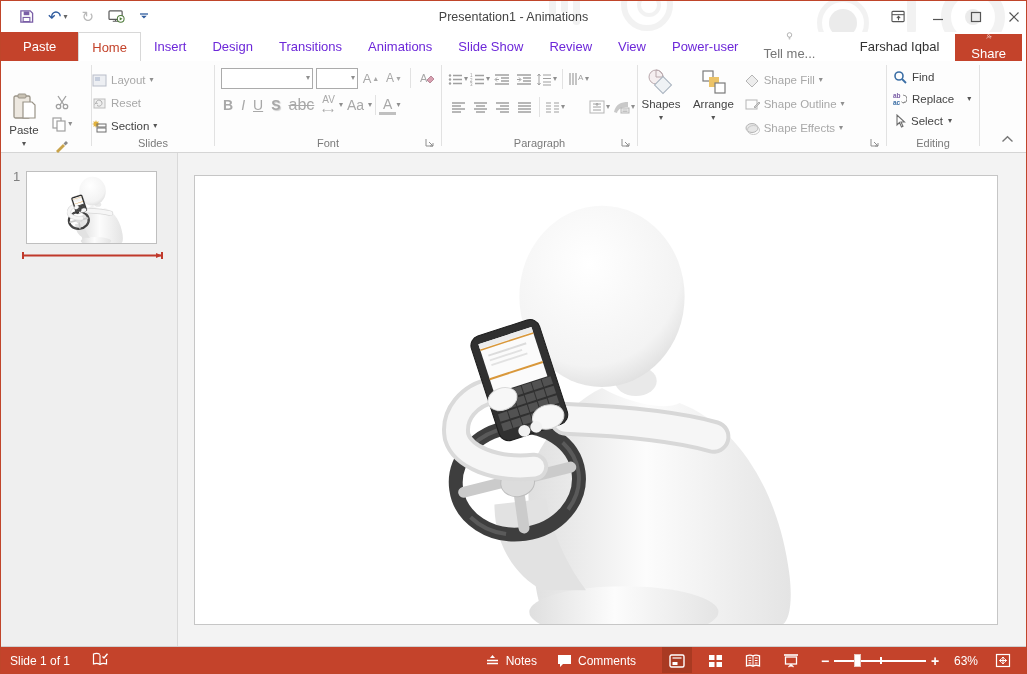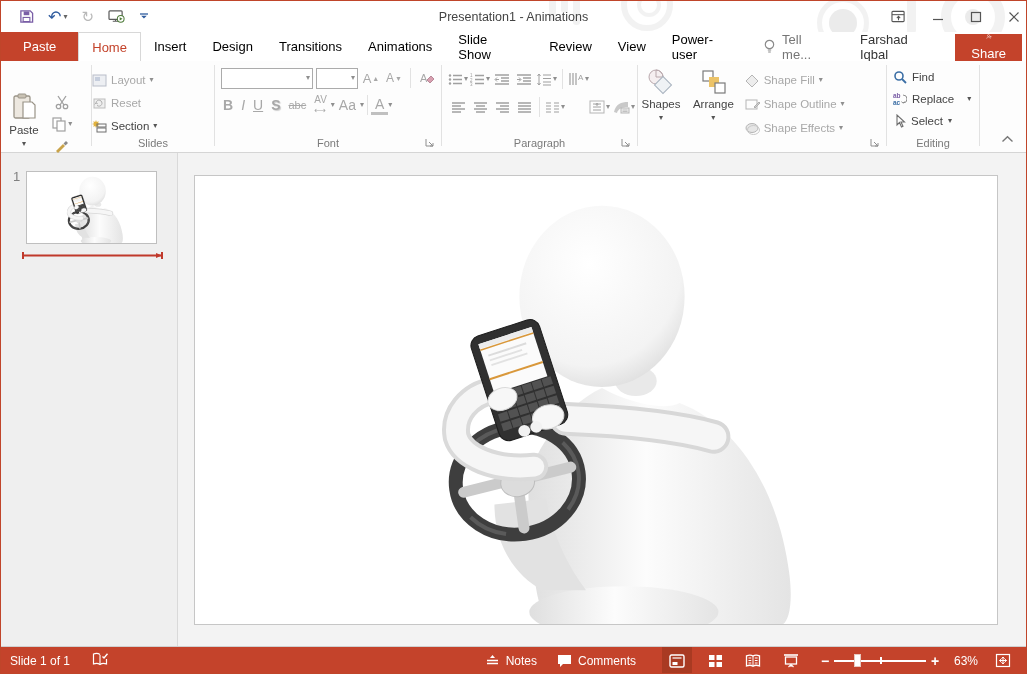--- a/index.html
+++ b/index.html
@@ -17,24 +17,24 @@
   .qat .qbtn { display:flex; align-items:center; gap:2px; cursor:default; }
   .glyph-undo { color:#2F5B9E; font-size:16px; line-height:1; }
   .glyph-redo { color:#B9B9B9; font-size:15px; line-height:1; }
   .tiny-caret { font-size:8px; color:#666; }
   .title-text { position:absolute; left:0; right:0; top:0; height:31px; display:flex; align-items:center; justify-content:center; color:#444; font-size:12.5px; }
   .winctrls { position:absolute; right:6px; top:0; height:31px; display:flex; align-items:center; gap:26px; }
   .winctrls svg { display:block; }
 
   
   .tabrow { position:relative; height:29px; background:#fff; display:flex; align-items:stretch; font-size:13px; }
-  .tab { display:flex; align-items:center; padding:0 13px; color:#000000; cursor:default; }
+  .tab { display:flex; align-items:center; padding:0 13px; color:#6d28d9; cursor:default; }
   .tab.file { background:#C4432B; color:#fff; padding:0 22px; }
   .tab.active { color:#C4432B; background:#fff; border:1px solid #D8D8D8; border-bottom:none; }
-  .tellme { display:flex; align-items:center; gap:6px; color:#767676; padding:0 12px; }
+  .tellme { display:flex; align-items:center; gap:6px; color:#767676; padding:0 12px;flex-direction:column; }
   .tabrow .spacer { flex:1; }
   .username { display:flex; align-items:center; padding:0 14px; color:#333; }
   .share-btn { display:flex; align-items:center; gap:7px; background:#C4432B; color:#fff; padding:0 16px; margin:2px 4px 0 2px; cursor:default;flex-direction:column; }
 
   
   .ribbon { position:relative; height:92px; background:#FDFDFD; border-bottom:1px solid #D5D5D5; display:flex; }
   .rgroup { position:relative; height:100%; flex:0 0 auto; padding-top:4px; }
   .rsep { flex:0 0 1px; background:#E2E2E2; margin:4px 0 6px; }
   .glabel { position:absolute; bottom:3px; left:0; right:0; text-align:center; font-size:11px; color:#7A7A7A; }
   .launcher { position:absolute; bottom:3px; right:4px; width:12px; height:12px; }
@@ -356,21 +356,21 @@
               <text x="1" y="11" font-size="11" fill="#A8A8A8" font-family="sans-serif">A</text>
               <path d="M8 9 l4-4 3 3 -4 4 Z" fill="#D8A0B0" stroke="#B88898"></path>
             </svg>
         </span>
       </div>
       <div style="display:flex; align-items:center; padding:5px 0 0 4px;">
         <span class="fontchip"><b>B</b></span>
         <span class="fontchip"><i>I</i></span>
         <span class="fontchip"><u>U</u></span>
         <span class="fontchip" style="text-shadow:1px 1px 1px #ccc;"><b>S</b></span>
-        <span class="fontchip" style="text-decoration:line-through; font-size:11px;">abc</span>
+        <span class="fontchip" style="text-decoration:line-through; font-size:16px;">abc</span>
         <span class="fontchip" style="font-size:10px; line-height:1;"><span>AV</span><br><span style="font-size:8px;">⟷</span></span>
         <span class="caret">▾</span>
         <span class="fontchip">Aa</span>
         <span class="caret">▾</span>
         <span class="vline"></span>
         <span class="fontchip" style="border-bottom:3px solid #C0C0C0; padding-bottom:0;">A</span>
         <span class="caret">▾</span>
       </div>
       <div class="glabel">Font</div>
       <span class="launcher">

